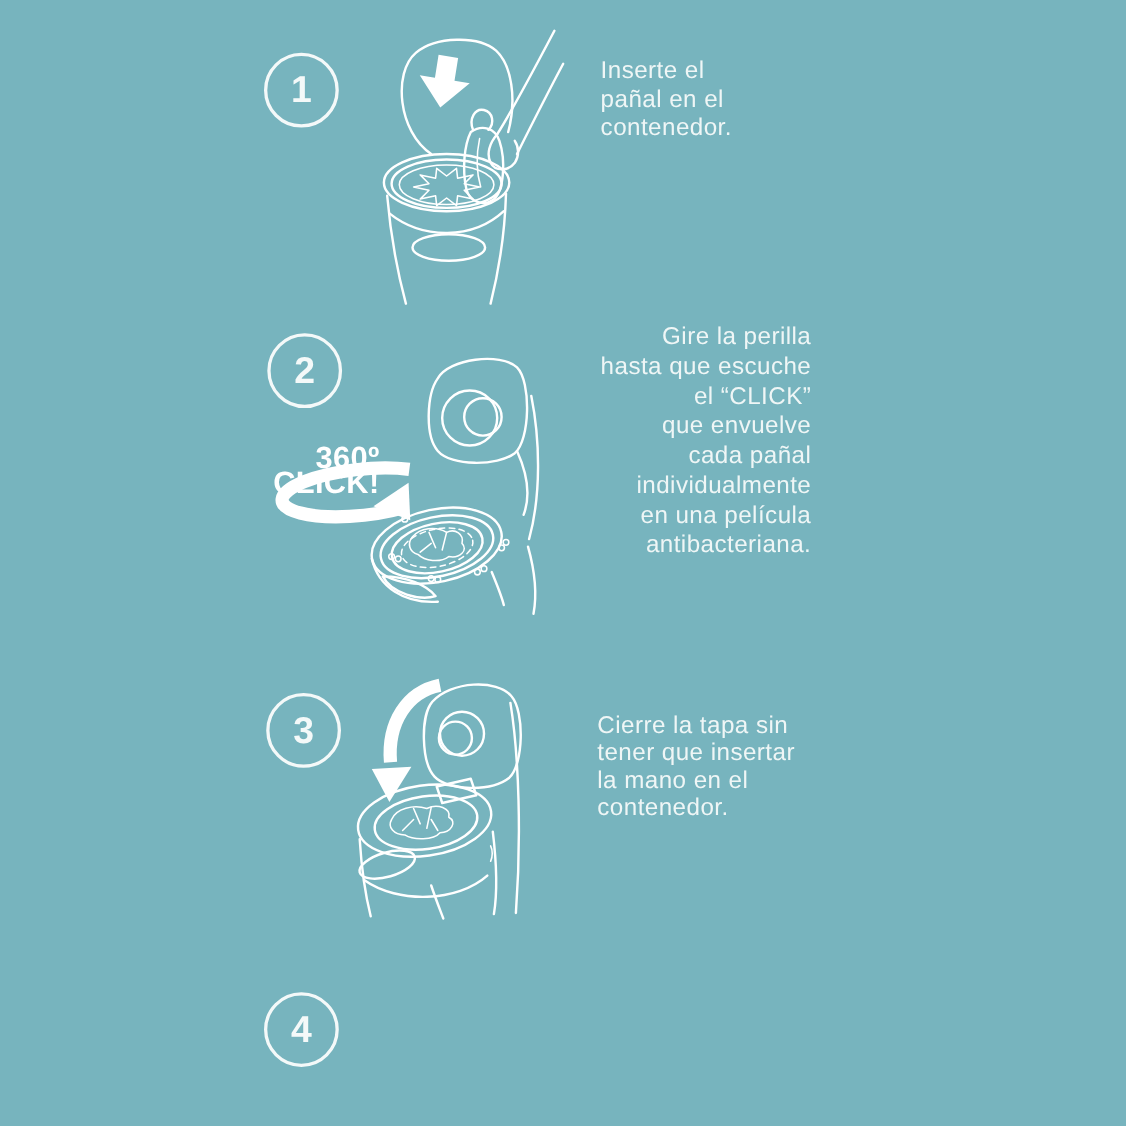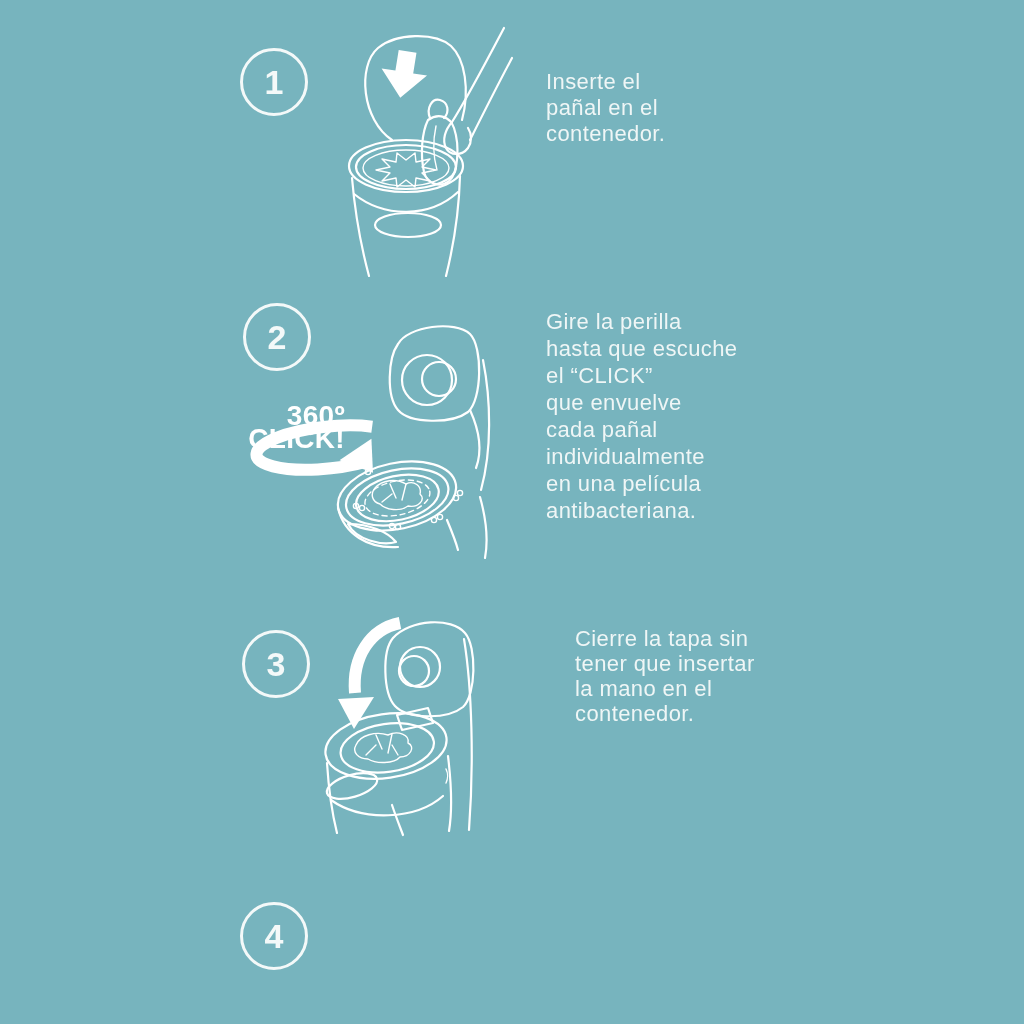--- a/index.html
+++ b/index.html
@@ -63,21 +63,21 @@
     <ellipse class="thin" cx="74" cy="140" rx="43" ry="18"></ellipse>
 
     <polygon class="thin" points="104,142 90,145 98,153 84,150 83,159 74,152 65,159 64,150 50,153 58,145 44,142 58,139 50,131 64,134 65,125 74,132 83,125 84,134 98,131 90,139"></polygon>
 
     <path class="ln" d="M 20 150 C 23 185 30 222 37 248"></path>
     <path class="ln" d="M 128 148 C 127 183 121 220 114 248"></path>
     <path class="ln" d="M 22 166 C 52 190 98 190 126 164"></path>
     <ellipse class="ln" cx="76" cy="197" rx="33" ry="12"></ellipse>
   </svg>
 
-  <div class="instr" style="left:546px; top:51px;margin-top:18px;">Inserte el
+  <div class="instr" style="left:546px; top:51px;">Inserte el
 pañal en el
 contenedor.</div>
 
   <div class="badge" style="left:243px; top:303px;">
     <span>2</span>
   </div>
 
   <div class="annot" style="left:240px; top:404px;">360º
 CLICK!</div>
 
@@ -113,21 +113,21 @@
     <circle class="thin" cx="126" cy="196" r="2.6"></circle>
       <circle class="thin" cx="130" cy="191" r="2.6"></circle>
     <circle class="thin" cx="38" cy="170" r="2.6"></circle>
 
     <path class="ln" d="M 8 206 C 14 232 38 247 68 245"></path>
     <path class="ln" d="M 18 222 C 26 238 52 244 66 240 C 58 230 40 222 18 222 Z"></path>
     <path class="ln" d="M 150 195 C 157 220 158 240 155 256"></path>
     <path class="ln" d="M 117 218 C 122 230 126 240 128 248"></path>
   </svg>
 
-  <div class="instr lh27" style="left:546px; top:308px;">Gire la perilla
+  <div class="instr lh27" style="left:546px; top:292px;text-align:right;">Gire la perilla
 hasta que escuche
 el “CLICK”
 que envuelve
 cada pañal
 individualmente
 en una película
 antibacteriana.</div>
 
   <div class="badge" style="left:242px; top:630px;">
     <span>3</span>
@@ -155,21 +155,21 @@
 
     <ellipse class="ln" cx="52" cy="183" rx="26" ry="11" transform="rotate(-16 52 183)"></ellipse>
 
     <path class="ln" d="M 27 160 C 29 192 33 214 37 230"></path>
     <path class="ln" d="M 148 153 C 152 186 152 210 149 228"></path>
     <path class="ln" d="M 31 197 C 62 219 116 217 143 193"></path>
     <path class="thin" d="M 146 166 C 148 170 148 176 146 180"></path>
     <path class="ln" d="M 92 202 C 96 214 100 224 103 232"></path>
   </svg>
 
-  <div class="instr lh25" style="left:543px; top:626px;margin-left:32px;">Cierre la tapa sin
+  <div class="instr lh25" style="left:543px; top:646px;">Cierre la tapa sin
 tener que insertar
 la mano en el
 contenedor.</div>
 
   <div class="badge" style="left:240px; top:902px;">
     <span>4</span>
   </div>
 
 
 </div>

